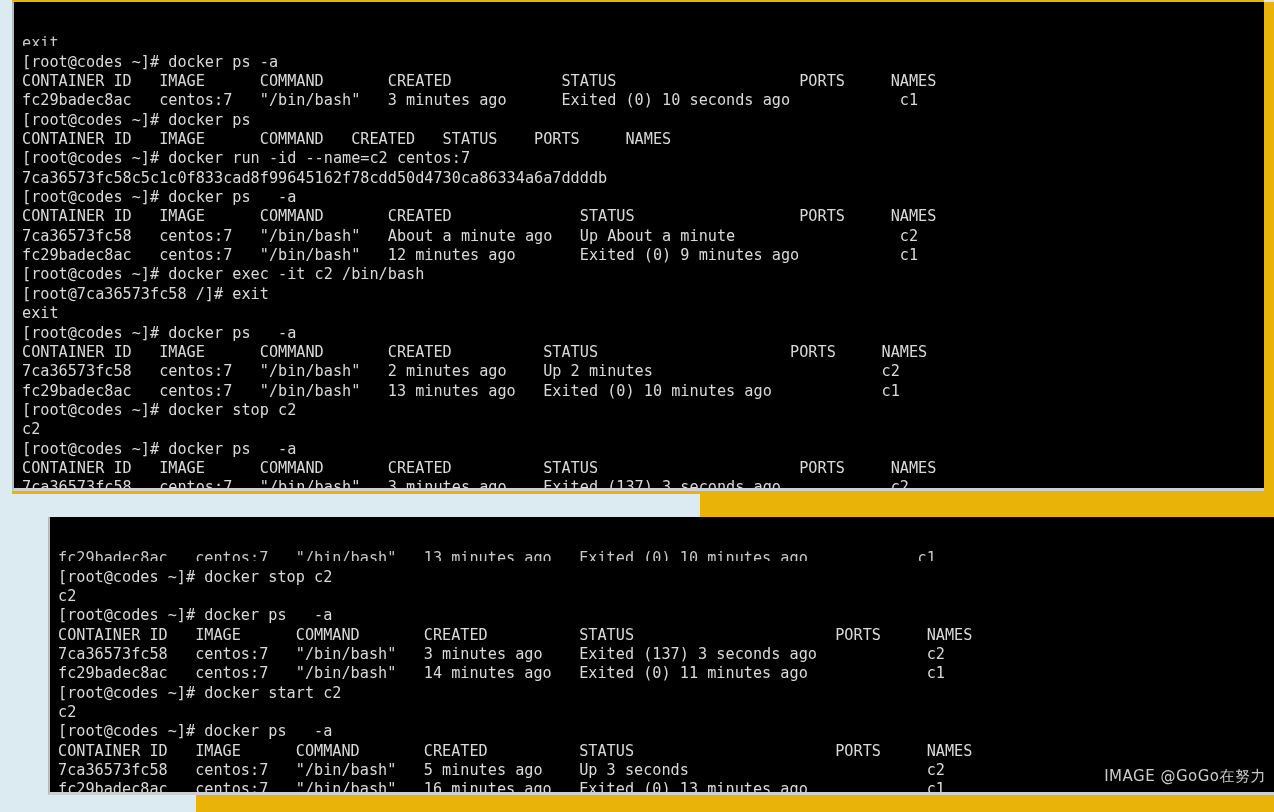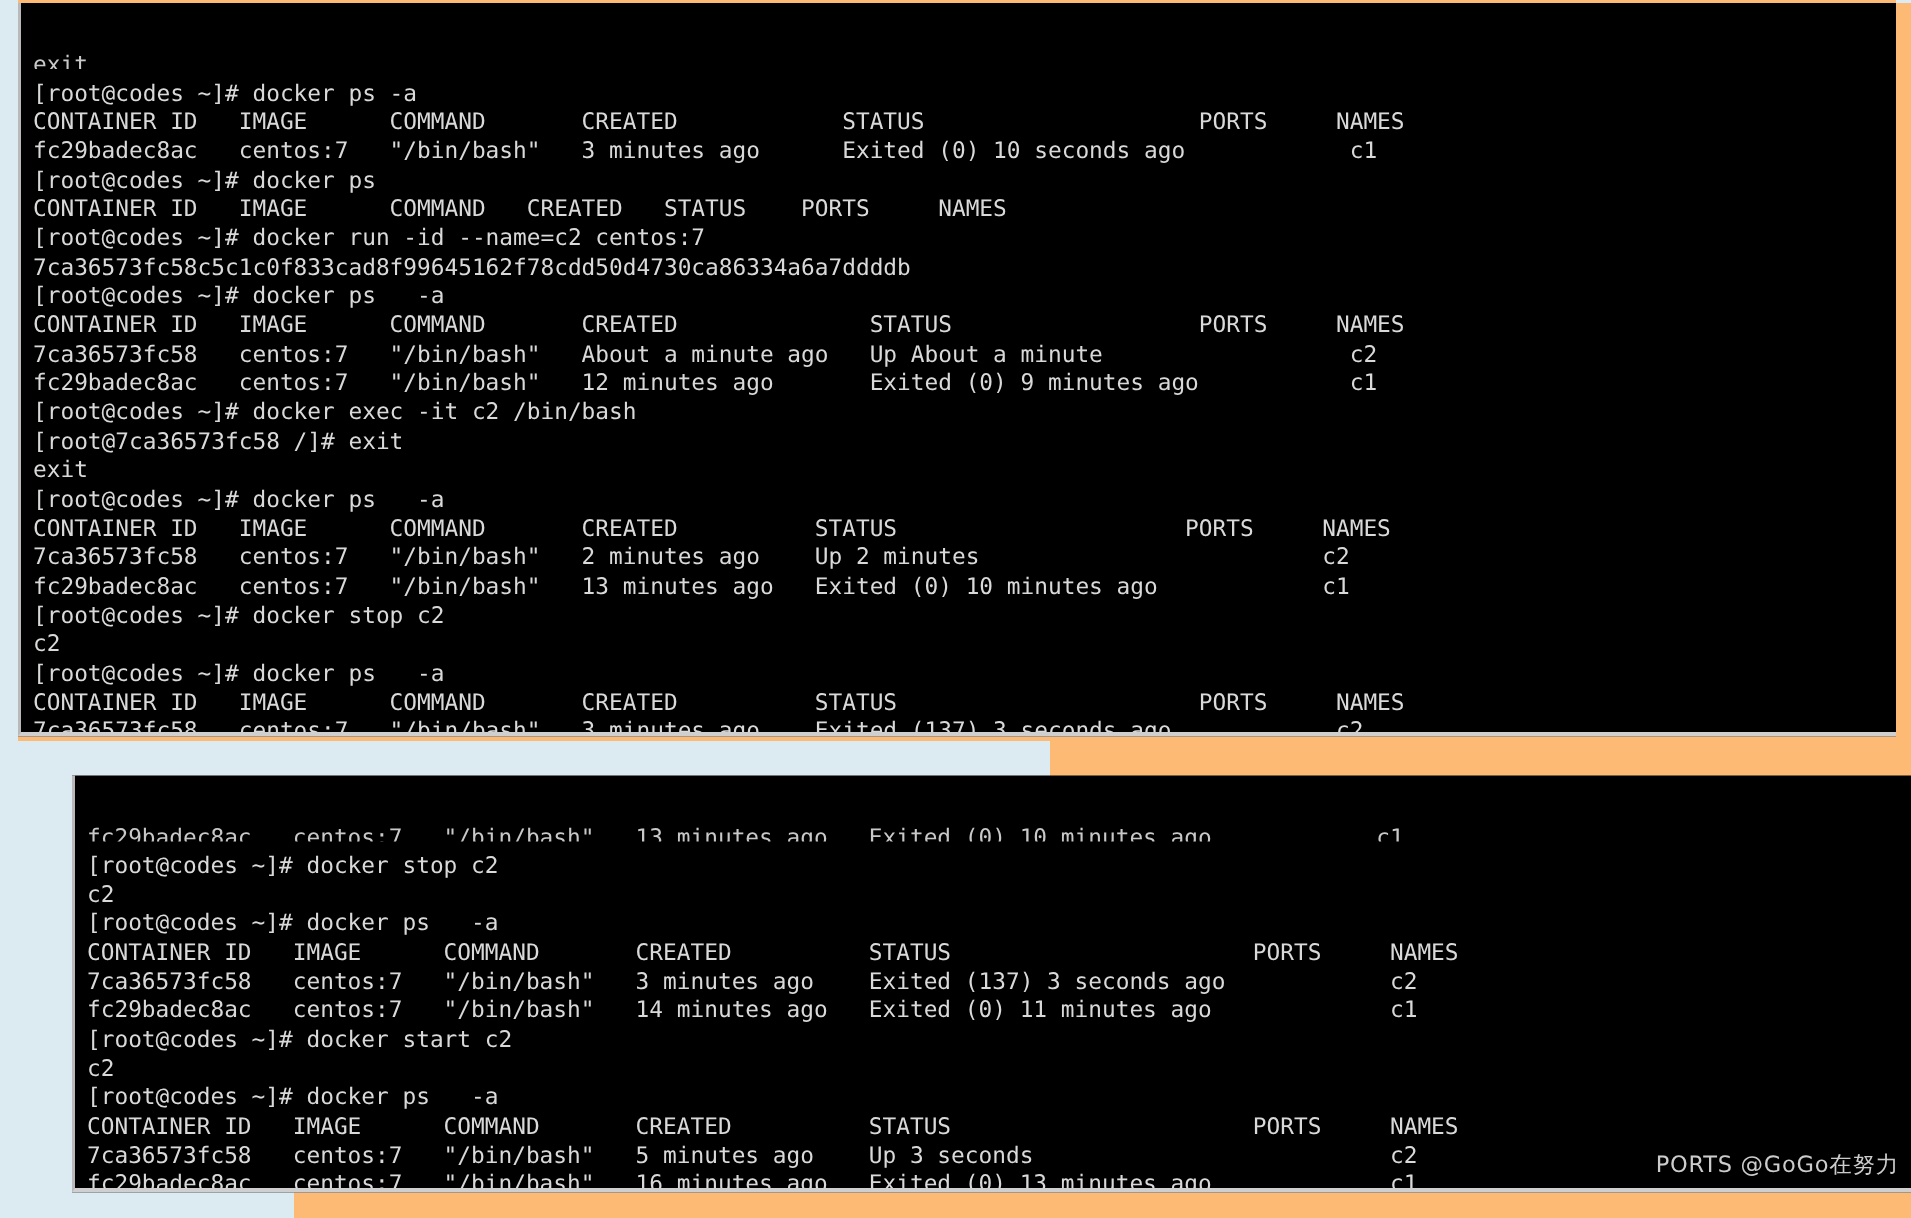--- a/index.html
+++ b/index.html
@@ -10,21 +10,21 @@
     height: 812px;
     background: #ffffff;
     font-family: "DejaVu Sans Mono", "Liberation Mono", monospace;
     overflow: hidden;
   }
 
   #page {
     position: relative;
     width: 1274px;
     height: 812px;
-    background: #fdba74;
+    background: #eab308;
     overflow: hidden;
   }
 
   
   .backdrop-band {
     position: absolute;
     background: #dcebf2;
   }
 
   
@@ -106,16 +106,16 @@
   <div class="backdrop-band" style="left:0; top:518px; width:48px; height:268px;"></div>
   <div class="backdrop-band" style="left:0; top:786px; width:196px; height:26px;"></div>
   <div class="backdrop-band" style="left:1264px; top:0; width:10px; height:2px;"></div>
 
   <div class="terminal" id="terminal-top">
     <div class="term-inner" id="top-lines"><div class="line clipped-top">exit</div><div class="line">[root@codes ~]# docker ps -a</div><div class="line">CONTAINER ID   IMAGE      COMMAND       CREATED            STATUS                    PORTS     NAMES</div><div class="line">fc29badec8ac   centos:7   "/bin/bash"   3 minutes ago      Exited (0) 10 seconds ago            c1</div><div class="line">[root@codes ~]# docker ps</div><div class="line">CONTAINER ID   IMAGE      COMMAND   CREATED   STATUS    PORTS     NAMES</div><div class="line">[root@codes ~]# docker run -id --name=c2 centos:7</div><div class="line">7ca36573fc58c5c1c0f833cad8f99645162f78cdd50d4730ca86334a6a7ddddb</div><div class="line">[root@codes ~]# docker ps   -a</div><div class="line">CONTAINER ID   IMAGE      COMMAND       CREATED              STATUS                  PORTS     NAMES</div><div class="line">7ca36573fc58   centos:7   "/bin/bash"   About a minute ago   Up About a minute                  c2</div><div class="line">fc29badec8ac   centos:7   "/bin/bash"   12 minutes ago       Exited (0) 9 minutes ago           c1</div><div class="line">[root@codes ~]# docker exec -it c2 /bin/bash</div><div class="line">[root@7ca36573fc58 /]# exit</div><div class="line">exit</div><div class="line">[root@codes ~]# docker ps   -a</div><div class="line">CONTAINER ID   IMAGE      COMMAND       CREATED          STATUS                     PORTS     NAMES</div><div class="line">7ca36573fc58   centos:7   "/bin/bash"   2 minutes ago    Up 2 minutes                         c2</div><div class="line">fc29badec8ac   centos:7   "/bin/bash"   13 minutes ago   Exited (0) 10 minutes ago            c1</div><div class="line">[root@codes ~]# docker stop c2</div><div class="line">c2</div><div class="line">[root@codes ~]# docker ps   -a</div><div class="line">CONTAINER ID   IMAGE      COMMAND       CREATED          STATUS                      PORTS     NAMES</div><div class="line">7ca36573fc58   centos:7   "/bin/bash"   3 minutes ago    Exited (137) 3 seconds ago            c2</div></div>
   </div>
 
   <div class="terminal" id="terminal-bottom">
     <div class="term-inner" id="bottom-lines"><div class="line clipped-top">fc29badec8ac   centos:7   "/bin/bash"   13 minutes ago   Exited (0) 10 minutes ago            c1</div><div class="line">[root@codes ~]# docker stop c2</div><div class="line">c2</div><div class="line">[root@codes ~]# docker ps   -a</div><div class="line">CONTAINER ID   IMAGE      COMMAND       CREATED          STATUS                      PORTS     NAMES</div><div class="line">7ca36573fc58   centos:7   "/bin/bash"   3 minutes ago    Exited (137) 3 seconds ago            c2</div><div class="line">fc29badec8ac   centos:7   "/bin/bash"   14 minutes ago   Exited (0) 11 minutes ago             c1</div><div class="line">[root@codes ~]# docker start c2</div><div class="line">c2</div><div class="line">[root@codes ~]# docker ps   -a</div><div class="line">CONTAINER ID   IMAGE      COMMAND       CREATED          STATUS                      PORTS     NAMES</div><div class="line">7ca36573fc58   centos:7   "/bin/bash"   5 minutes ago    Up 3 seconds                          c2</div><div class="line">fc29badec8ac   centos:7   "/bin/bash"   16 minutes ago   Exited (0) 13 minutes ago             c1</div></div>
-    <div id="watermark" class="on-dark">PORTS @GoGo在努力</div>
+    <div id="watermark" class="on-dark">IMAGE @GoGo在努力</div>
   </div>
 
 </div>
 
 </body></html>

